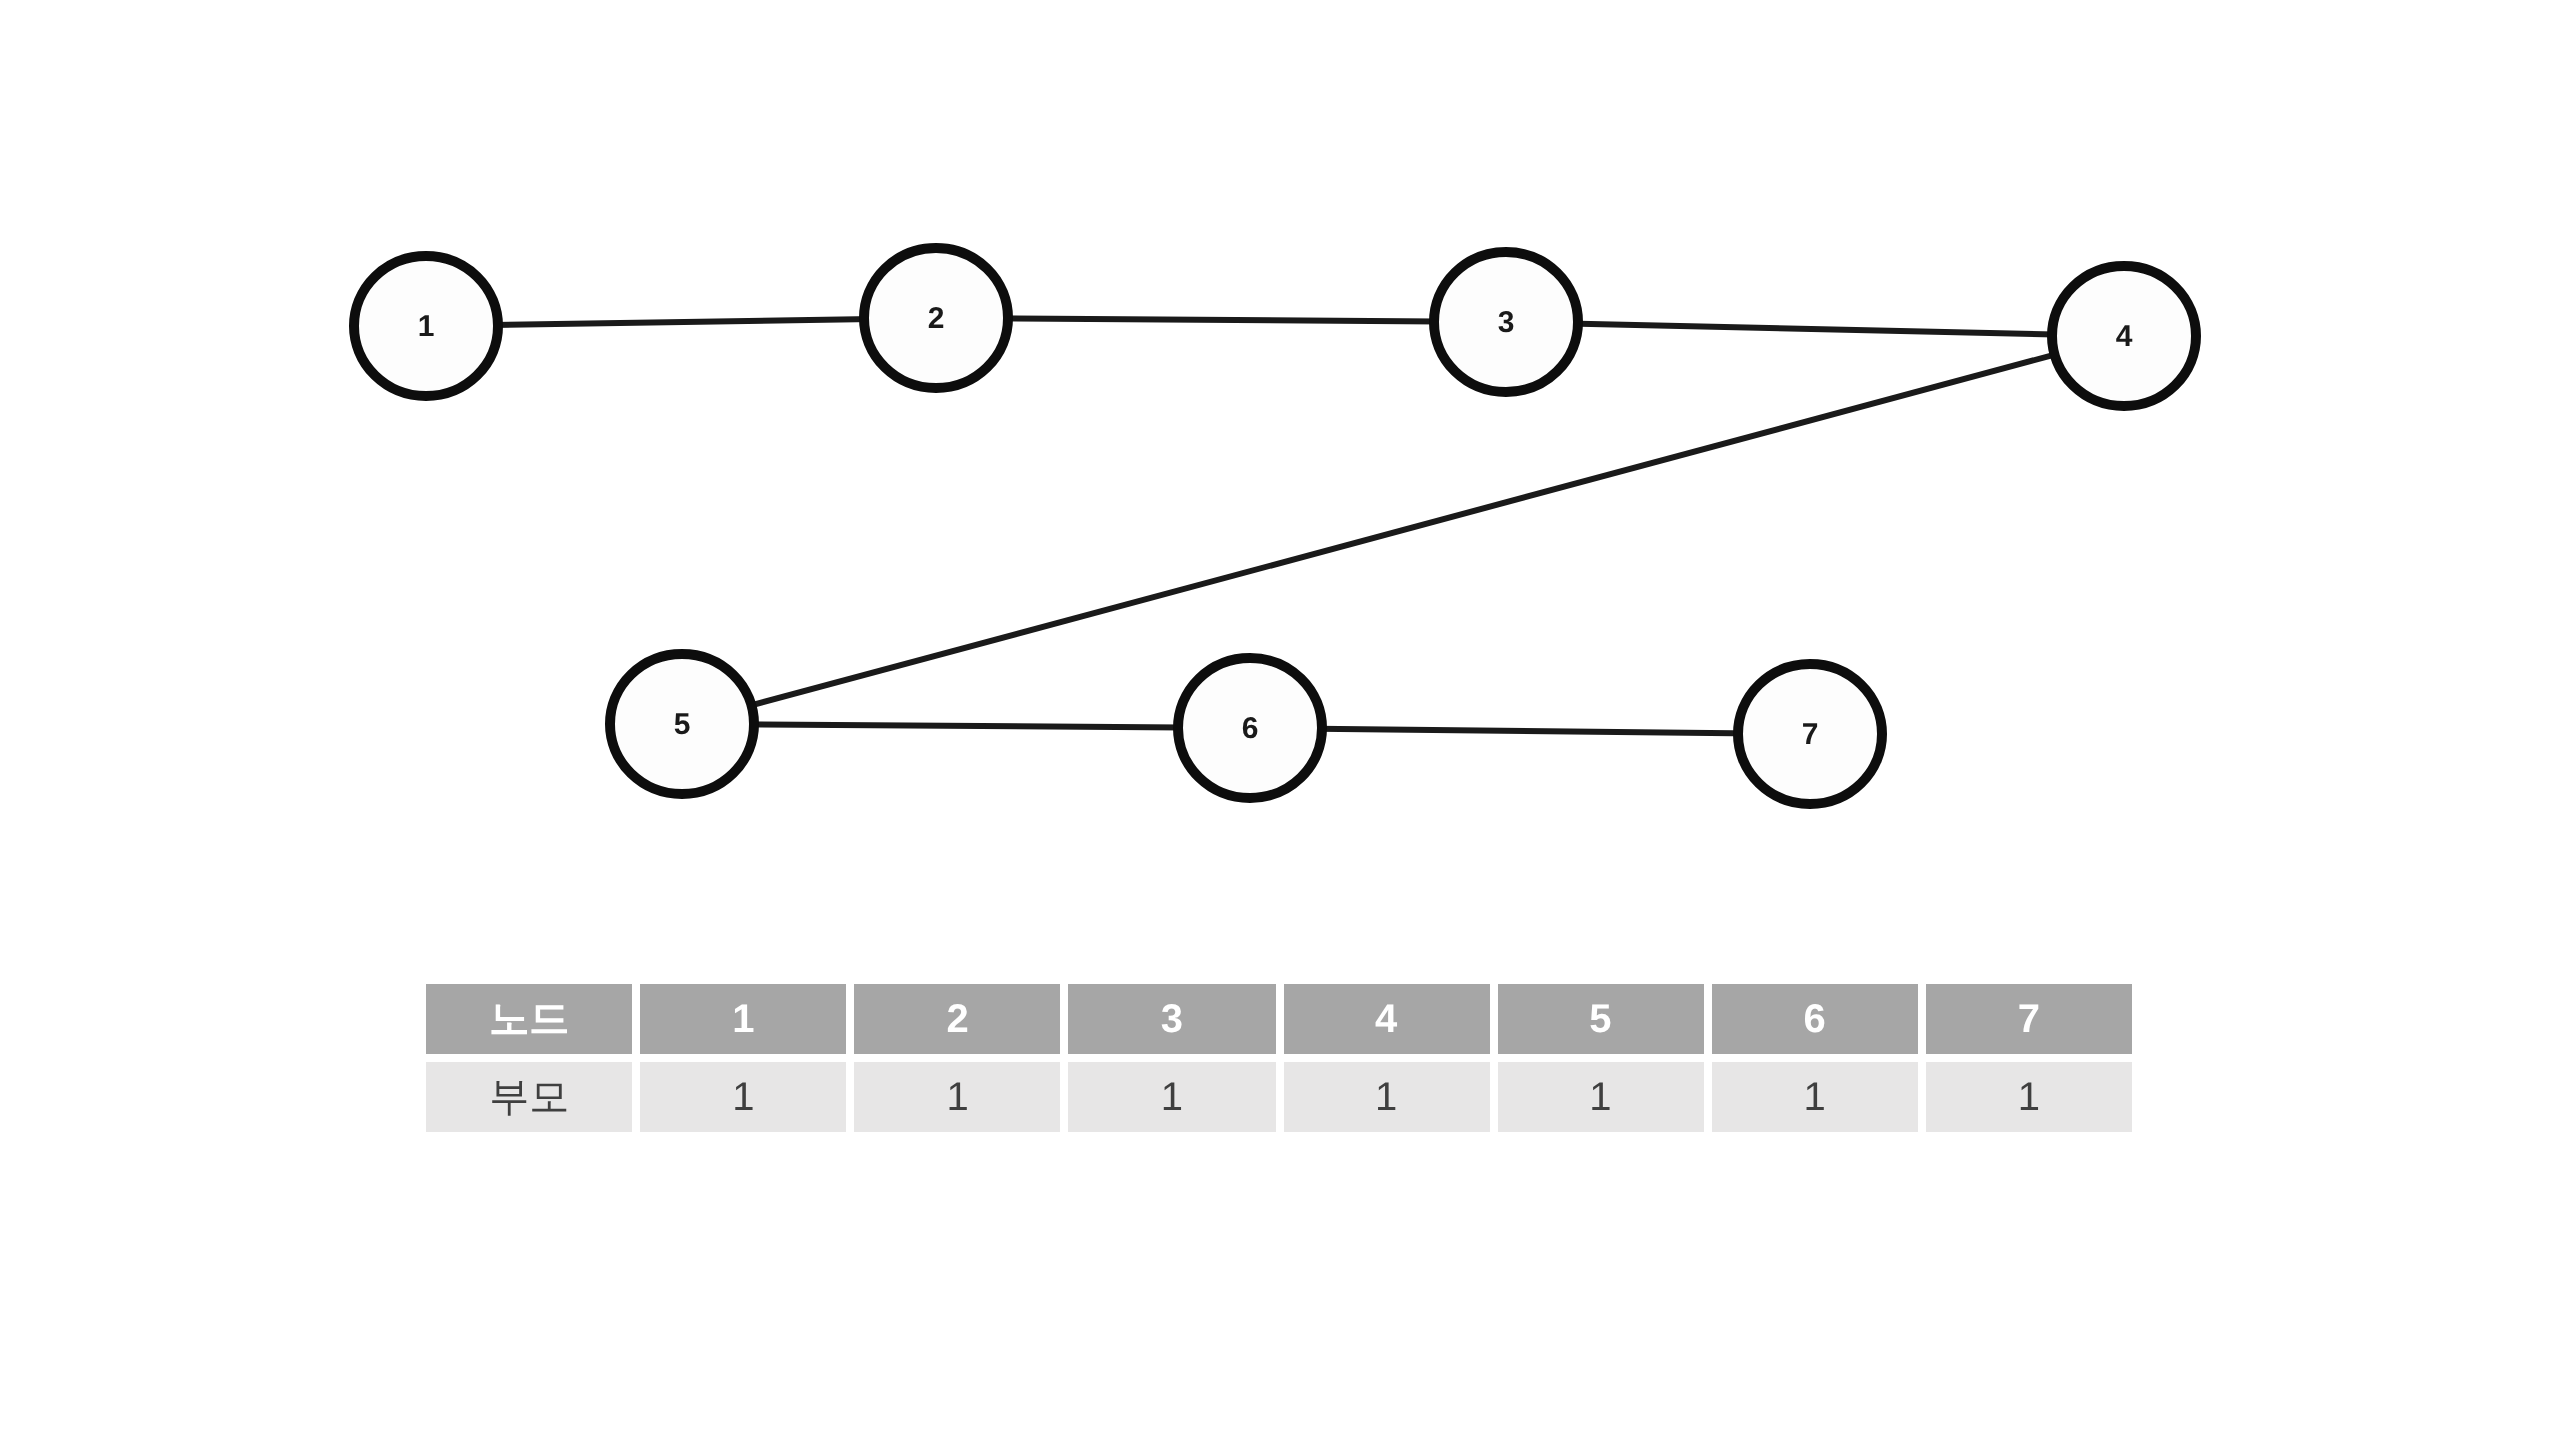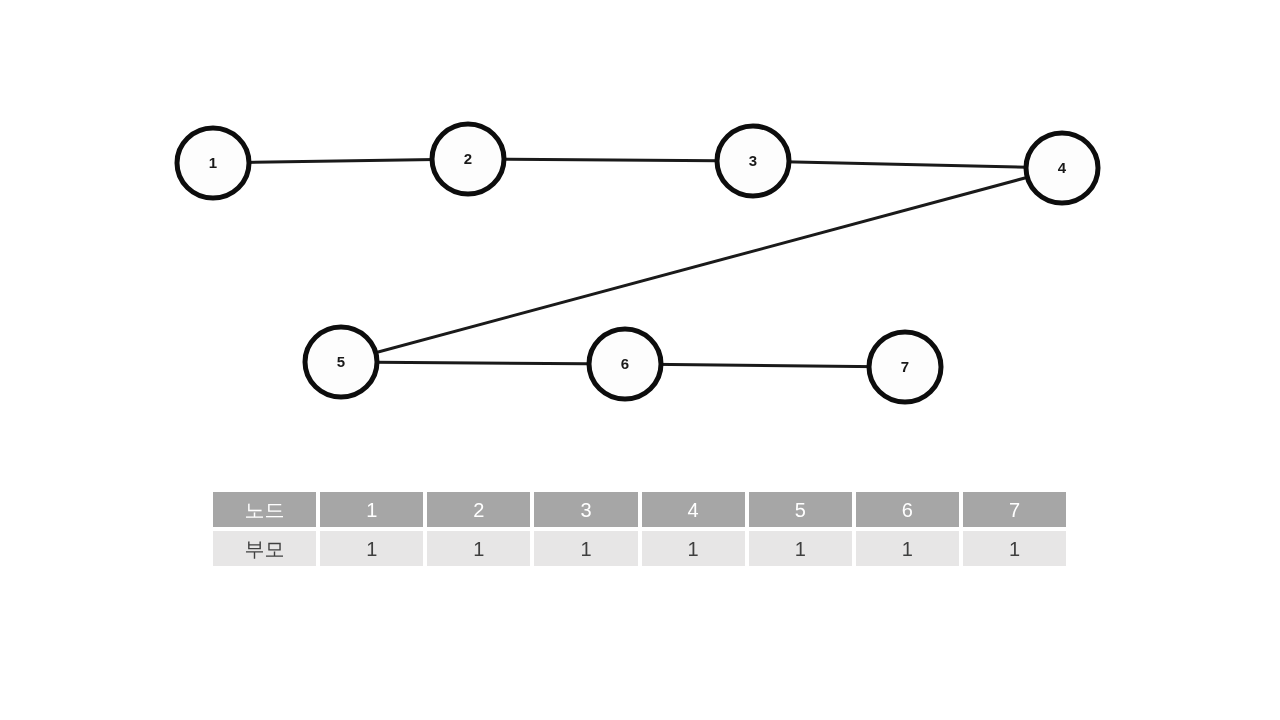--- a/index.html
+++ b/index.html
@@ -47,21 +47,21 @@
     height: 35px;
   }
   .tcell {
     display: flex;
     align-items: center;
     justify-content: center;
     font-size: 20px;
     line-height: 1;
   }
   .hcell {
-    font-weight: normal;
+    font-weight: bold;
     text-align: center;
   }
   .bcell {
     font-weight: normal;
   }
 </style>
 </head>
 <body>
 
 <div class="slide">

